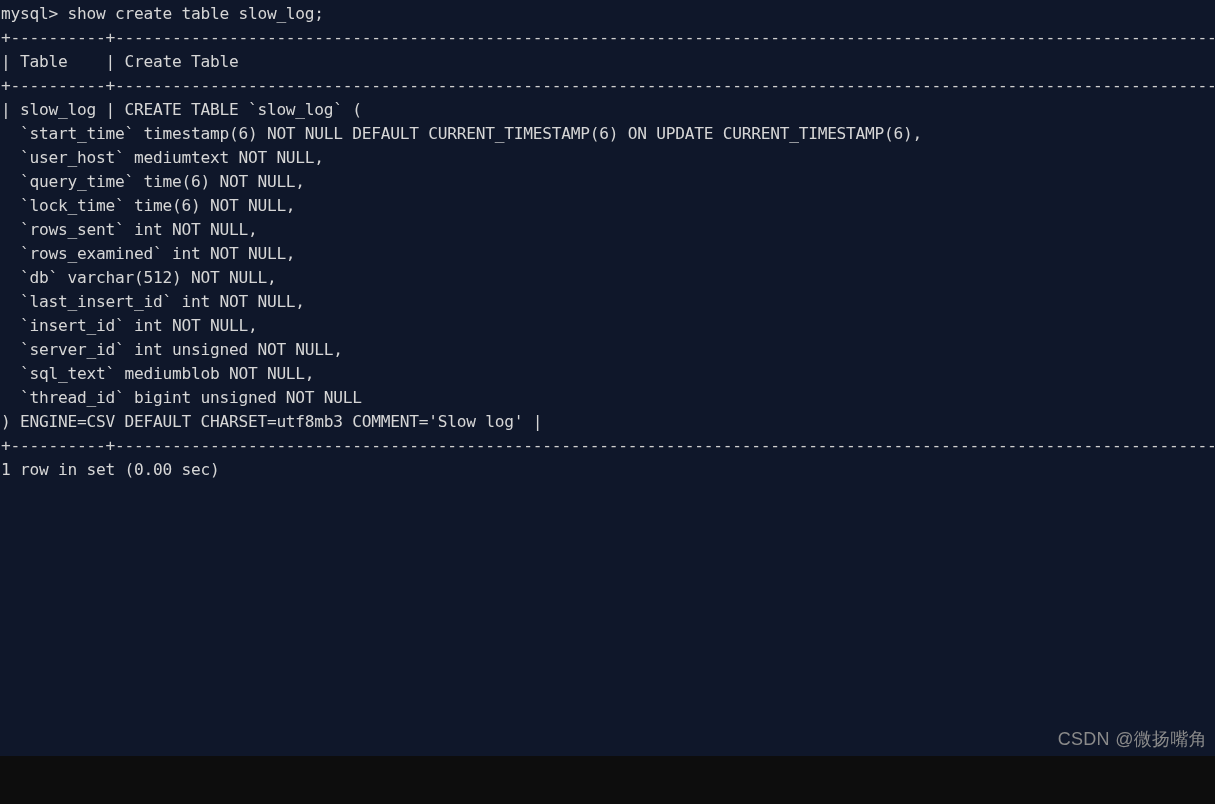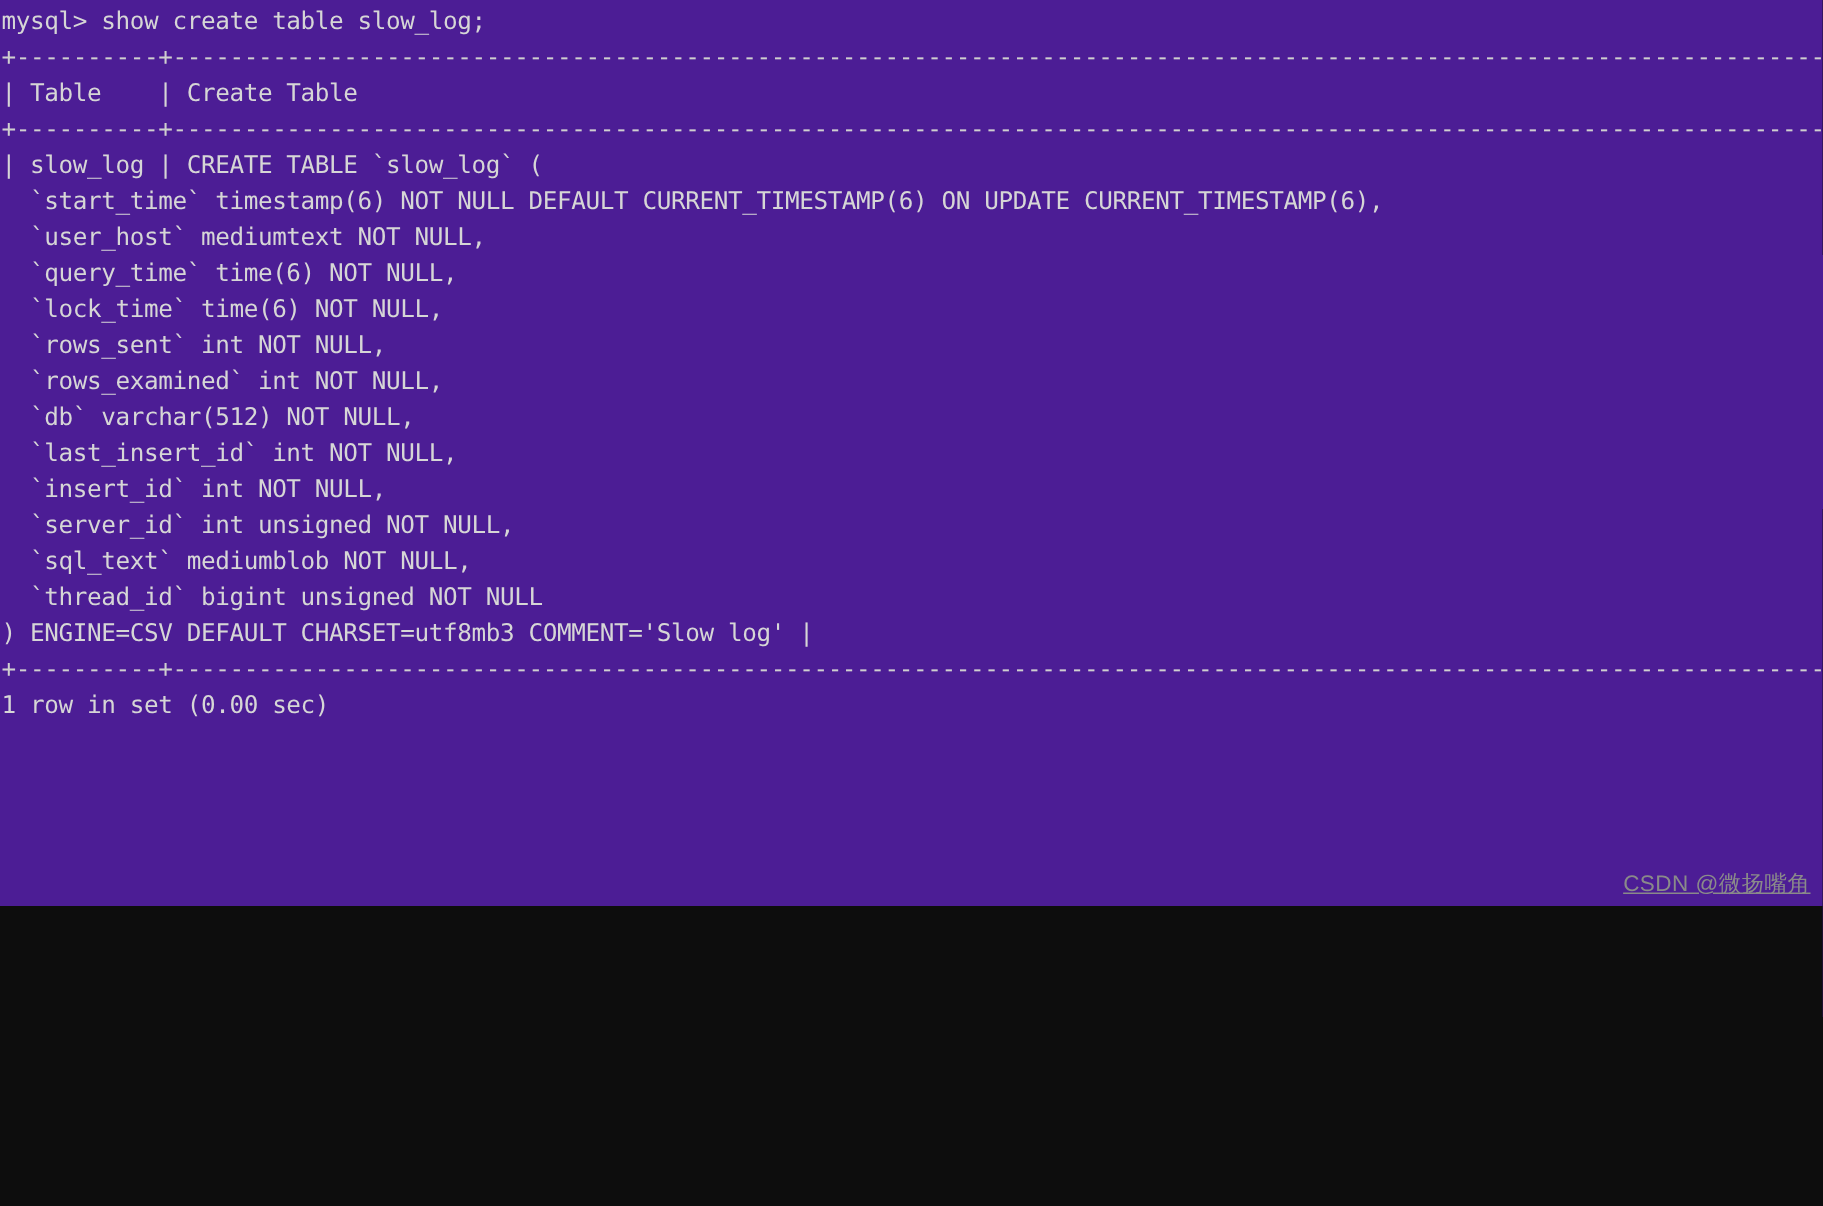--- a/index.html
+++ b/index.html
@@ -10,22 +10,22 @@
   body {
     width: 1215px;
     height: 804px;
     overflow: hidden;
     font-family: "DejaVu Serif", "Liberation Serif", serif;
   }
 
   #terminal {
     position: relative;
     width: 1215px;
-    height: 604px;
-    background: #4c1d95;
+    height: 756px;
+    background: #0f172a;
     box-sizing: border-box;
     padding: 2px 0 0 0;
   }
 
   .term-body {
     font-family: "DejaVu Sans Mono", "Liberation Mono", monospace;
     font-size: 16.2px;
     line-height: 24px;
     letter-spacing: -0.25px;
     color: #d6d6d6;
@@ -44,25 +44,24 @@
 
   .rule {
     color: #cfcfcf;
   }
 
   .watermark {
     position: absolute;
     right: 8px;
     bottom: 5px;
     font-family: "Liberation Sans", "DejaVu Sans", sans-serif;
-    font-size: 15px;
+    font-size: 18px;
     color: #8a8a8a;
     letter-spacing: 0.3px;
     white-space: pre;
-    text-decoration: underline;
   }
 </style>
 </head>
 <body>
 
 <div id="terminal">
 
   <pre class="term-body"><span class="line">mysql&gt; show create table slow_log;</span><span class="line rule">+----------+-----------------------------------------------------------------------------------------------------------------------------------------------------------------------------------------------------------------------------------------------------------------------------------------------------------------------------------------------------------------+</span><span class="line">| Table    | Create Table                                                                                                                                                                                                                                                                                                                                       |</span><span class="line rule">+----------+-----------------------------------------------------------------------------------------------------------------------------------------------------------------------------------------------------------------------------------------------------------------------------------------------------------------------------------------------------------------+</span><span class="line">| slow_log | CREATE TABLE `slow_log` (</span><span class="line">  `start_time` timestamp(6) NOT NULL DEFAULT CURRENT_TIMESTAMP(6) ON UPDATE CURRENT_TIMESTAMP(6),</span><span class="line">  `user_host` mediumtext NOT NULL,</span><span class="line">  `query_time` time(6) NOT NULL,</span><span class="line">  `lock_time` time(6) NOT NULL,</span><span class="line">  `rows_sent` int NOT NULL,</span><span class="line">  `rows_examined` int NOT NULL,</span><span class="line">  `db` varchar(512) NOT NULL,</span><span class="line">  `last_insert_id` int NOT NULL,</span><span class="line">  `insert_id` int NOT NULL,</span><span class="line">  `server_id` int unsigned NOT NULL,</span><span class="line">  `sql_text` mediumblob NOT NULL,</span><span class="line">  `thread_id` bigint unsigned NOT NULL</span><span class="line">) ENGINE=CSV DEFAULT CHARSET=utf8mb3 COMMENT='Slow log' |</span><span class="line rule">+----------+-----------------------------------------------------------------------------------------------------------------------------------------------------------------------------------------------------------------------------------------------------------------------------------------------------------------------------------------------------------------+</span><span class="line">1 row in set (0.00 sec)</span></pre>
 
   <div class="watermark">CSDN @微扬嘴角</div>

